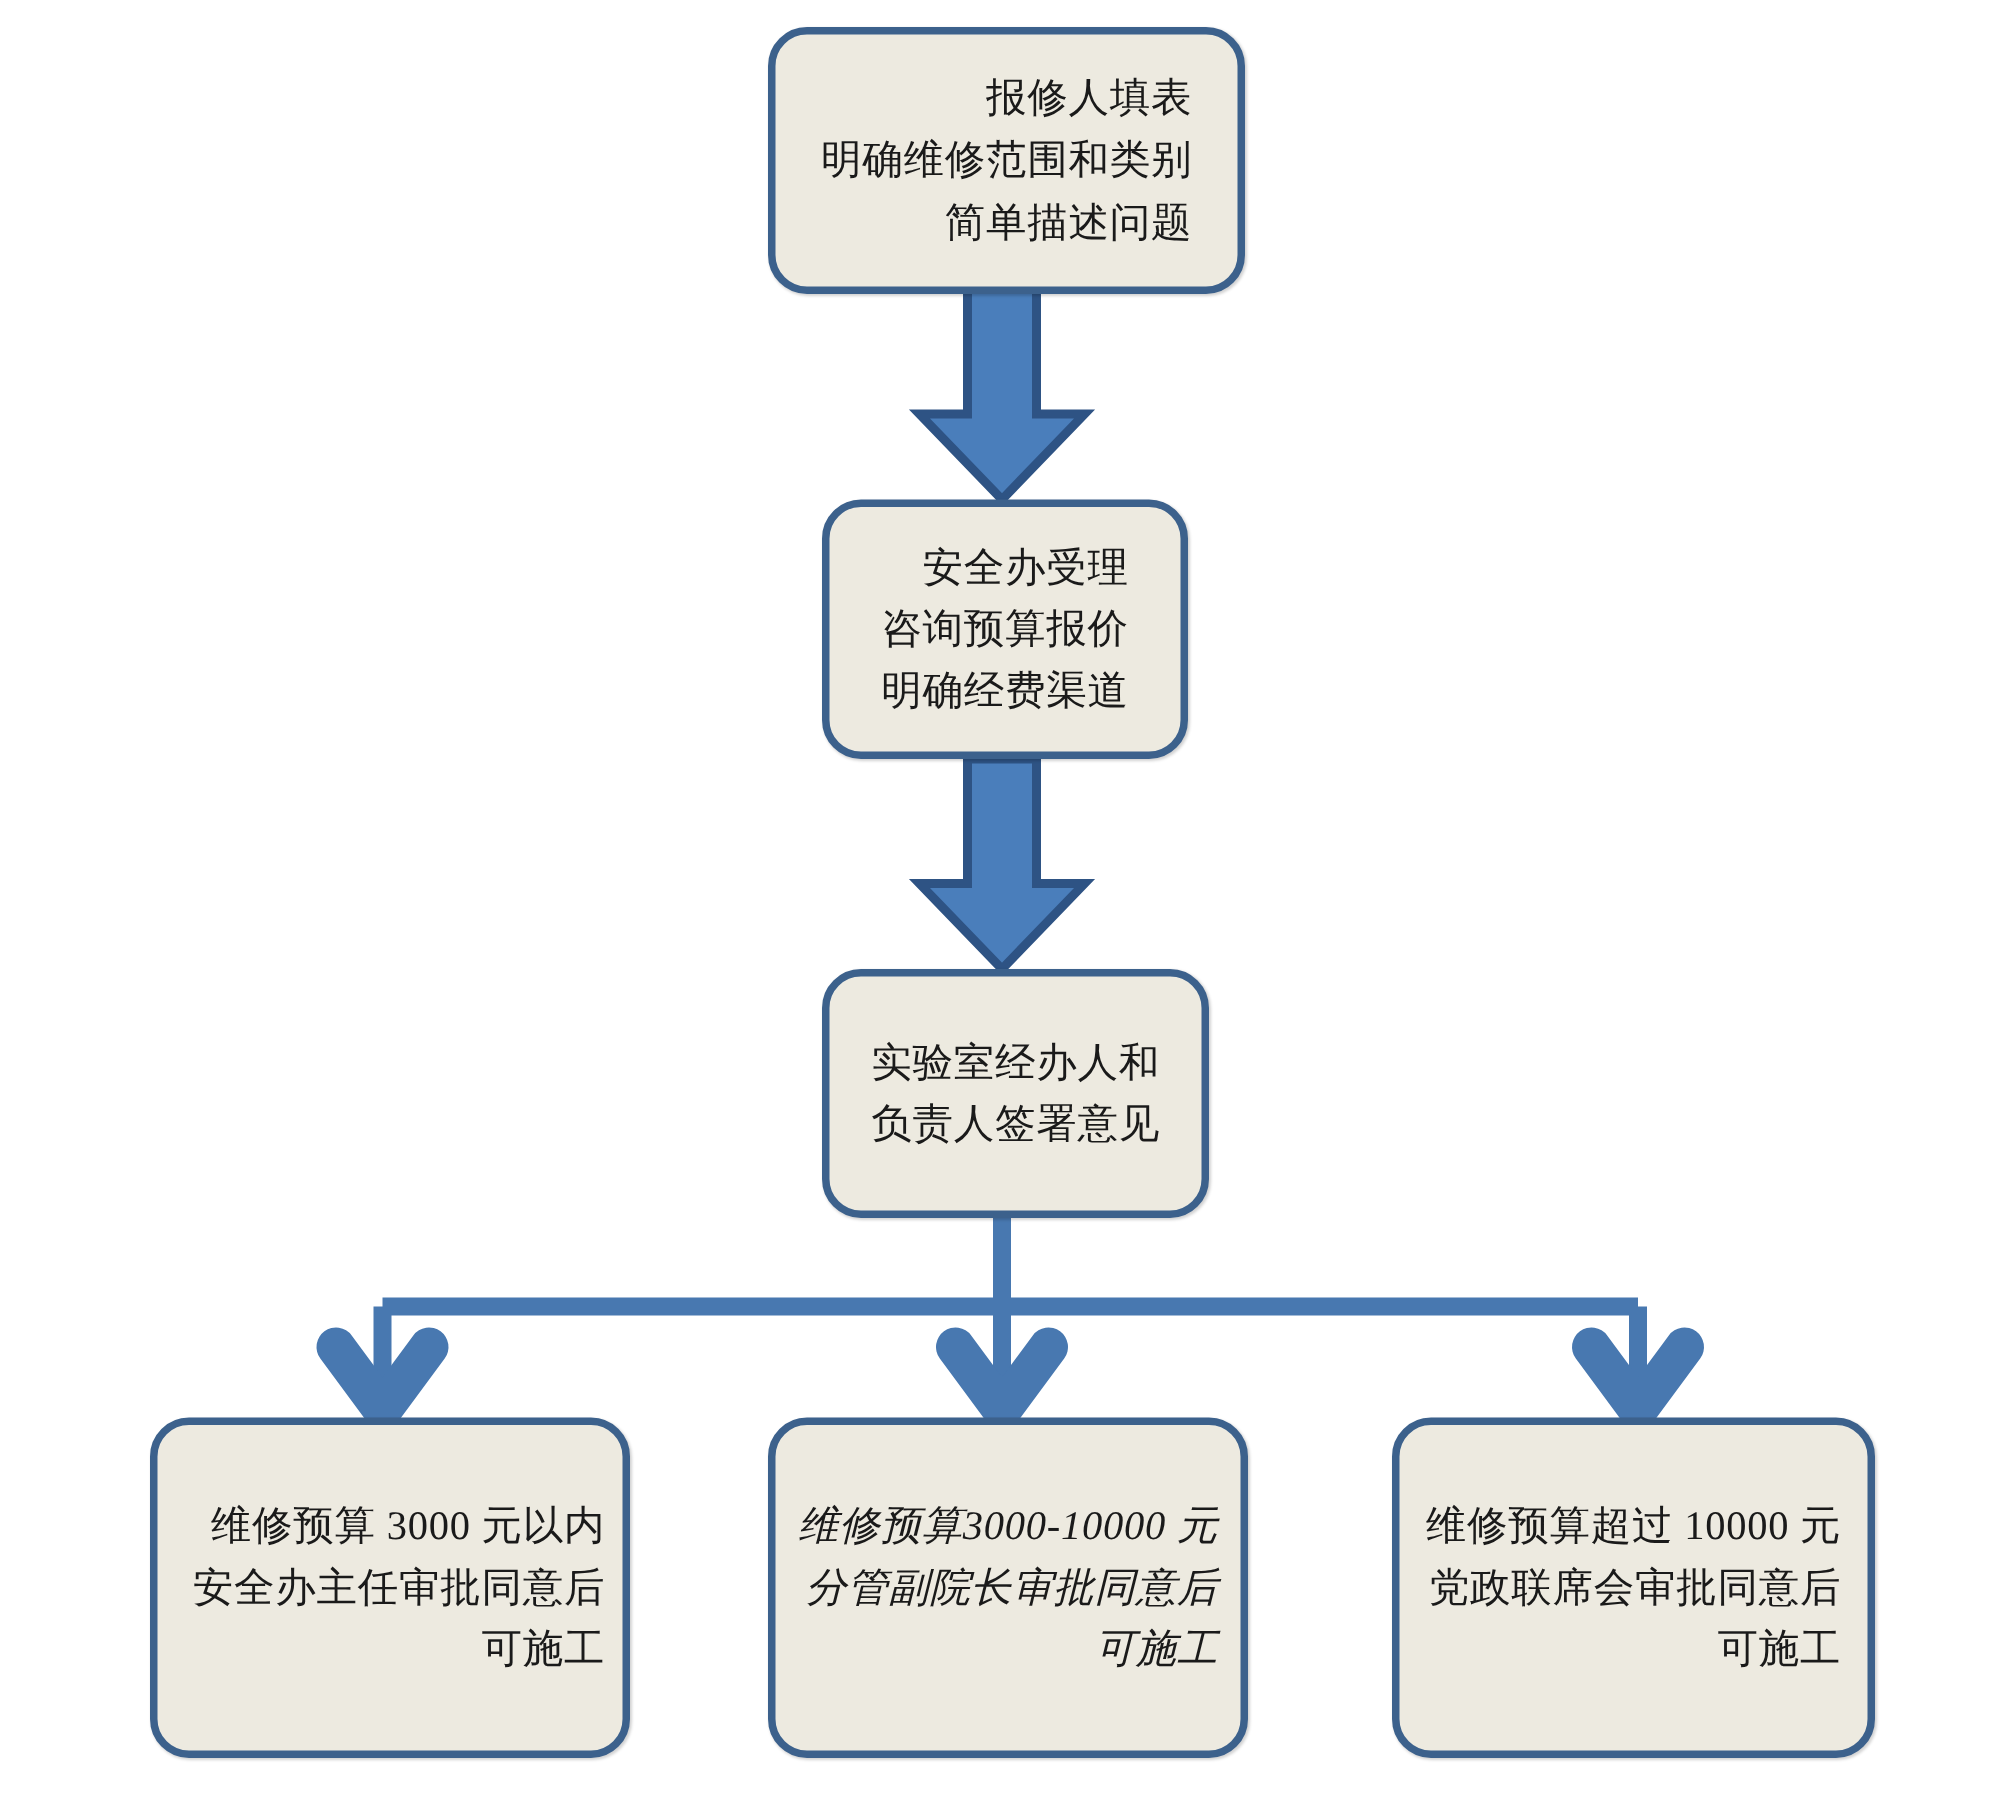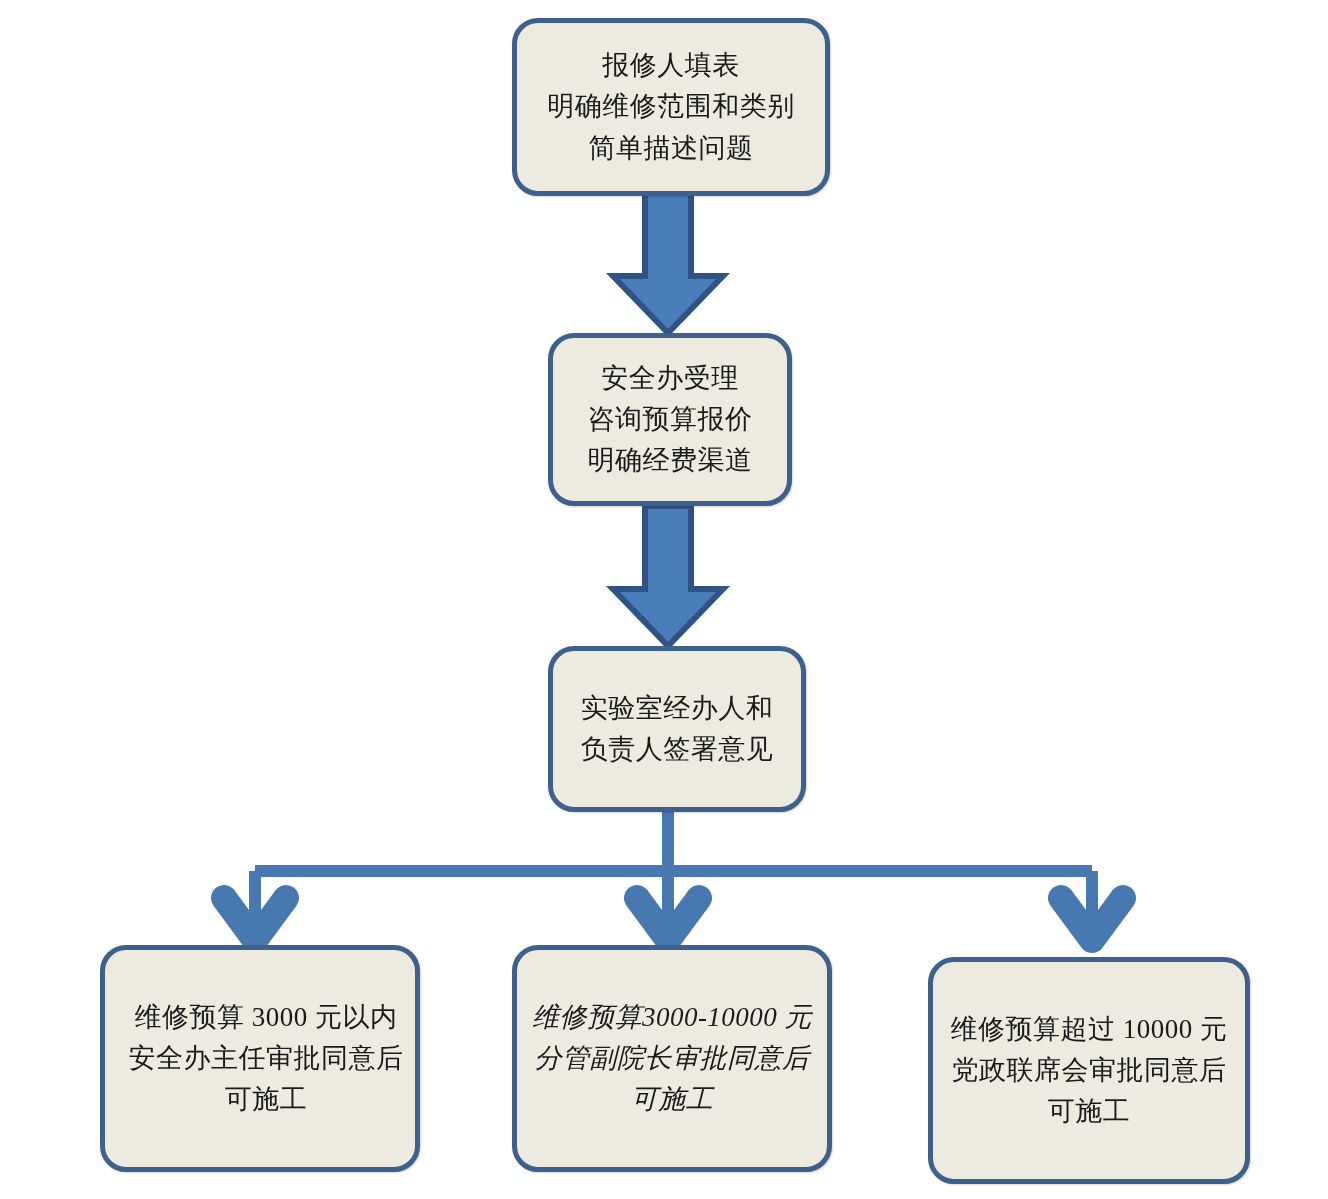--- a/index.html
+++ b/index.html
@@ -31,21 +31,21 @@
   }
   .node {
     position: absolute;
     box-sizing: border-box;
     background: #edeae0;
     border: 5px solid #3c618c;
     border-radius: 26px;
     display: flex;
     align-items: center;
     justify-content: center;
-    text-align: center;
+    text-align: right;
     color: #1a1a1a;
     font-size: 27px;
     line-height: 1.52;
     letter-spacing: 0.5px;
     box-shadow: 1px 1px 2px rgba(0,0,0,0.18);
   }
   .node-text {
     white-space: pre-line;
     padding: 0 10px;
   }
@@ -98,19 +98,19 @@
 安全办主任审批同意后
 可施工</div>
   </div>
 
   <div class="node" style="left:512px; top:945px; width:320px; height:227px;font-style:italic;">
     <div class="node-text">维修预算3000-10000 元
 分管副院长审批同意后
 可施工</div>
   </div>
 
-  <div class="node" style="left:928px; top:945px; width:322px; height:227px;margin-top:12px;">
+  <div class="node" style="left:928px; top:945px; width:322px; height:227px;">
     <div class="node-text">维修预算超过 10000 元
 党政联席会审批同意后
 可施工</div>
   </div>
 
 </div>
 
 </body></html>

